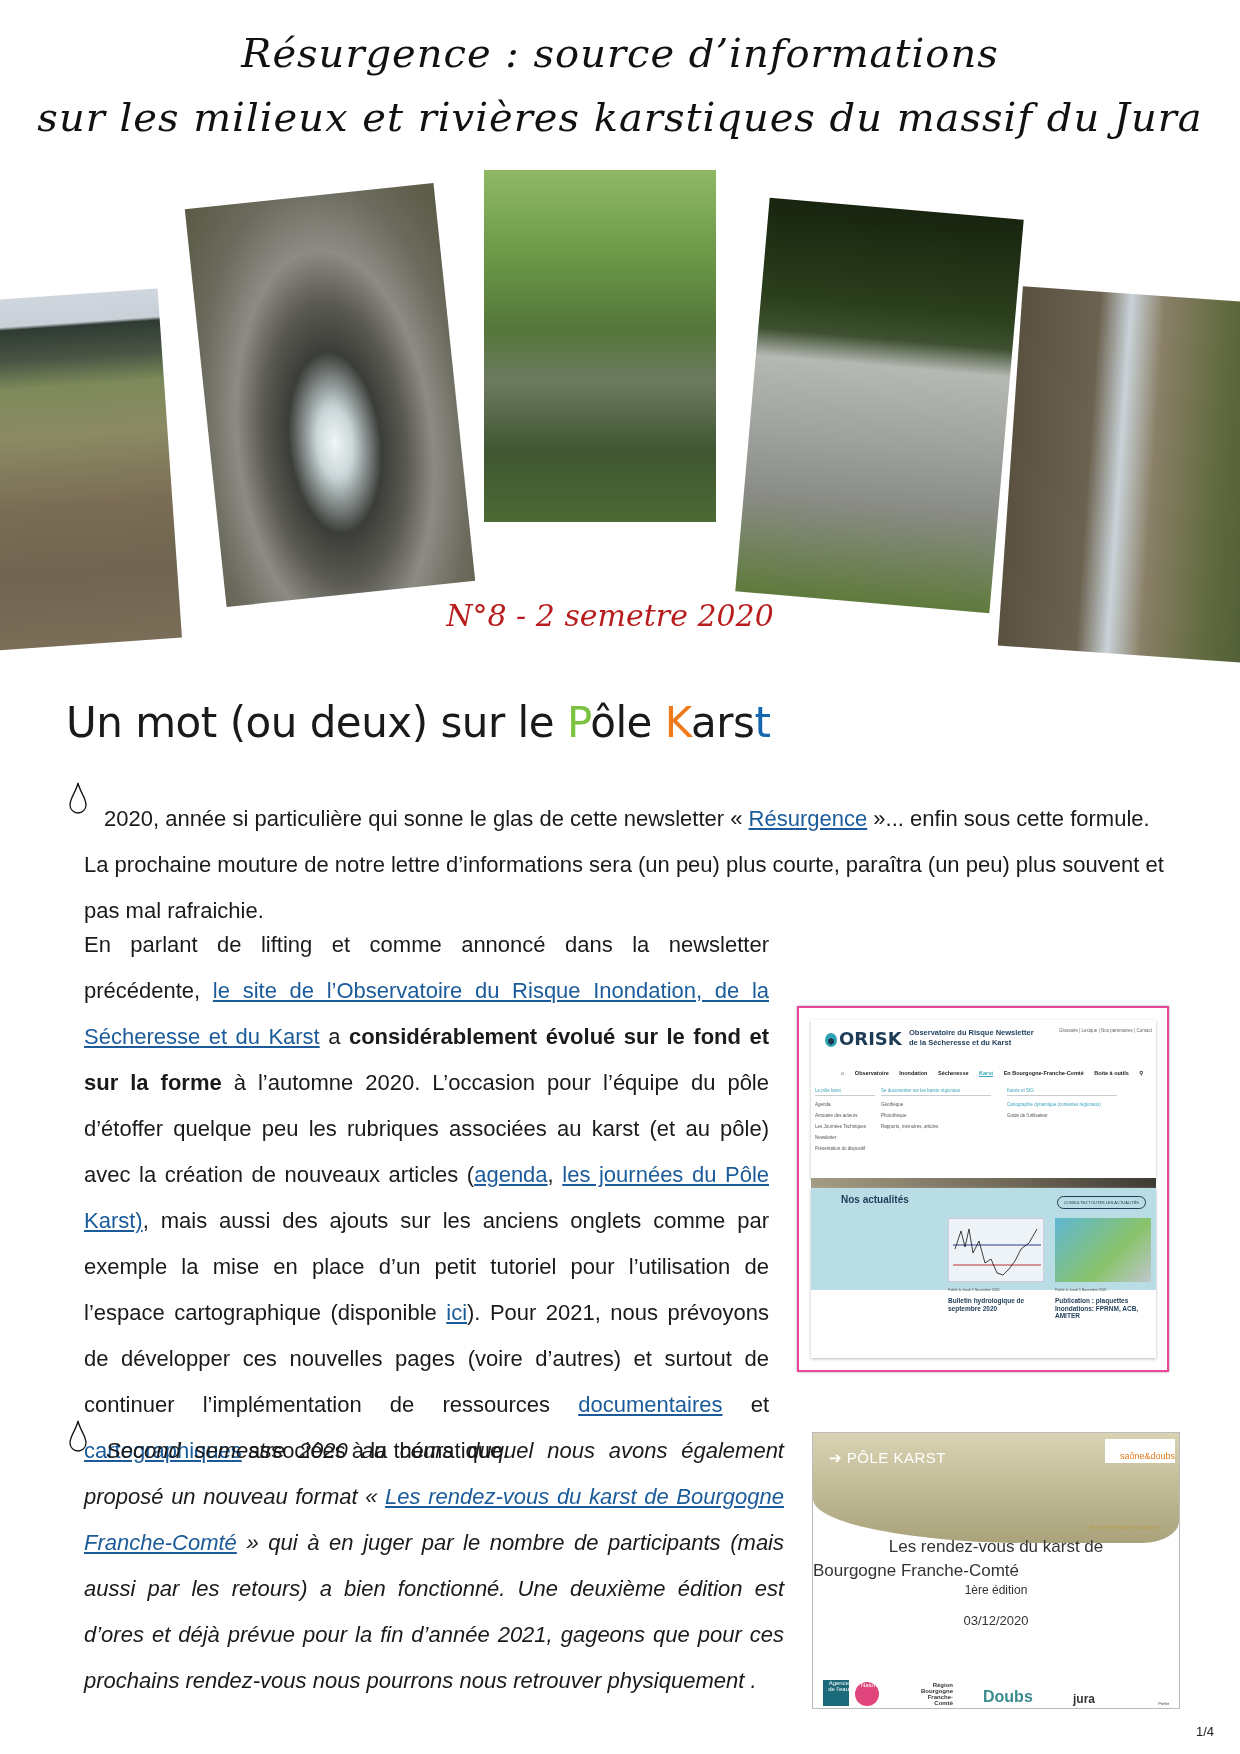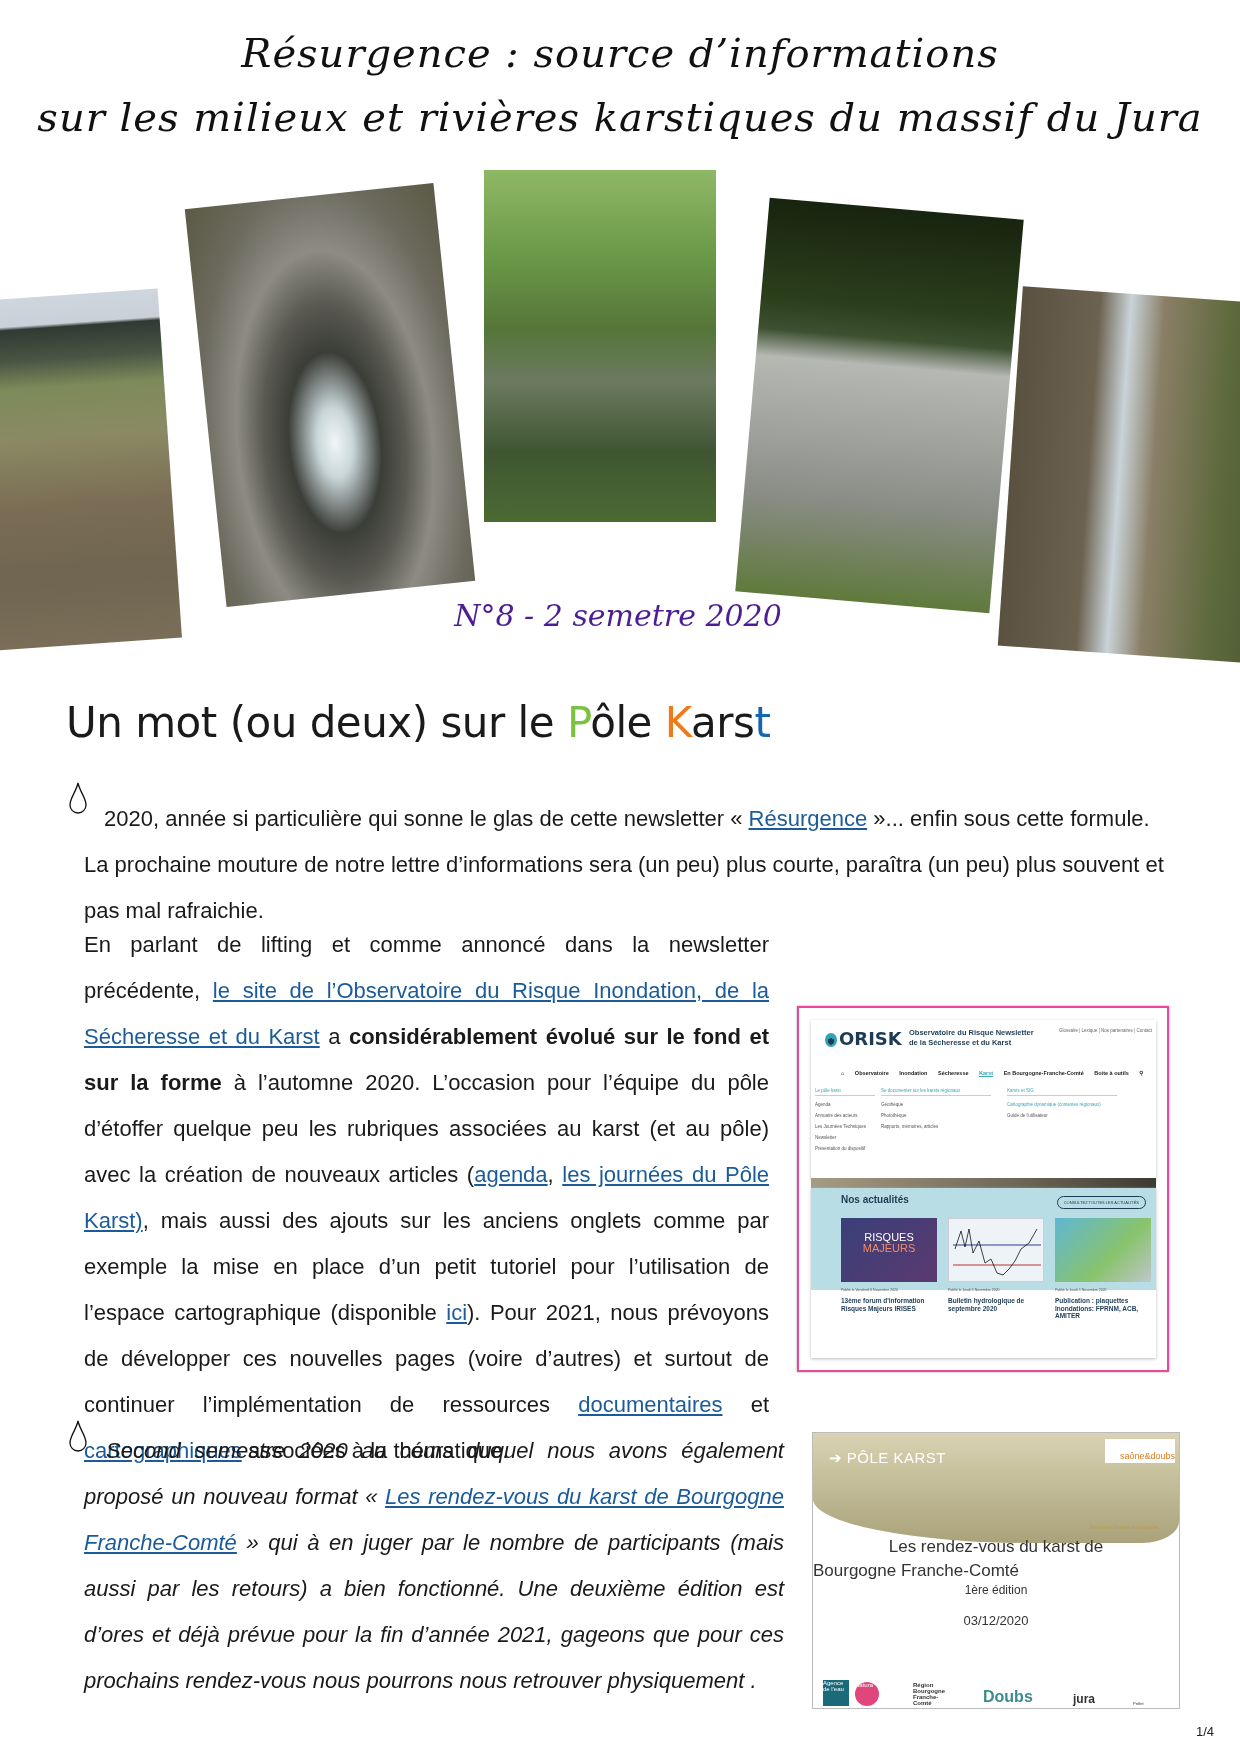--- a/index.html
+++ b/index.html
@@ -9,21 +9,21 @@
   .title-1 { top:22px; font-size:40px;margin-top:8px; }
   .title-2 { top:94px; font-size:40px; }
 
   .photo { position:absolute; overflow:hidden; }
   .photo-1 { left:-30px; top:295px; width:200px; height:350px; transform:rotate(-4deg); background:linear-gradient(180deg,#cfd6dd 0%,#c9d1d8 8%,#2f3a33 9%,#4a5644 18%,#7d8a5a 26%,#8b8a63 40%,#7b6d55 60%,#6f6550 80%,#7a6e58 100%); }
   .photo-2 { left:205px; top:195px; width:250px; height:400px; transform:rotate(-6deg); background:radial-gradient(ellipse at 50% 62%, #f2f6f7 0%, #c9d6d8 10%, #3b3d38 26%, #5a5a52 40%, #8d8b84 55%, #6b6a5d 75%, #5b5a45 100%); }
   .photo-3 { left:484px; top:170px; width:232px; height:352px; background:linear-gradient(180deg,#8fb865 0%,#6a9847 25%,#55763a 45%,#6c7a60 60%,#3f5632 80%,#4c6a33 100%); }
   .photo-4 { left:752px; top:208px; width:255px; height:395px; transform:rotate(5deg); background:linear-gradient(180deg,#18240f 0%,#2b3f1c 25%,#3d5030 33%,#b6b8b4 40%,#9ea09c 60%,#8a8c86 75%,#5f7a3c 100%); }
   .photo-5 { left:1010px; top:295px; width:260px; height:360px; transform:rotate(4deg); background:linear-gradient(90deg,#5a5141 0%,#6c6250 30%,#c9d3d8 42%,#8a7f67 55%,#5f6a3d 80%,#4d5a33 100%); }
 
-  .issue { position:absolute; left:388px; top:598px; width:460px; text-align:center; font-family:"DejaVu Serif", serif; font-style:italic; font-size:30px; color:#4c1d95; }
+  .issue { position:absolute; left:380px; top:598px; width:460px; text-align:center; font-family:"DejaVu Serif", serif; font-style:italic; font-size:30px; color:#b91c1c; }
 
   .heading { position:absolute; left:66px; top:698px; font-family:"DejaVu Sans", sans-serif; font-size:42px; color:#1a1a1a; letter-spacing:-0.5px; }
   .heading .p { color:#7cc242; }
   .heading .k { color:#f07a1a; }
   .heading .t { color:#1565b0; }
 
   .para { position:absolute; font-family:"Liberation Sans", sans-serif; font-size:22px; line-height:46px; color:#1a1a1a; }
   .para a, .link { color:#1b5b9a; text-decoration:underline; }
   .para b { font-weight:bold; }
   .justify { text-align:justify; }
@@ -68,21 +68,21 @@
   .slide { position:absolute; left:812px; top:1432px; width:366px; height:275px; border:1px solid #bbb; background:#fff; overflow:hidden; }
   .slide-band { position:absolute; left:0; top:0; width:366px; height:110px; background:linear-gradient(180deg,#d9d3b3,#a9a27a); border-bottom-left-radius:60% 40%; border-bottom-right-radius:10% 20%; }
   .slide-brand { position:absolute; left:16px; top:16px; font-size:15px; color:#ffffff; letter-spacing:0.5px; }
   .slide-logo-top { position:absolute; right:4px; top:6px; width:70px; height:24px; background:#fff; font-size:9px; color:#e07a1e; text-align:right; padding-top:12px; box-sizing:border-box; }
   .slide-tag { position:absolute; right:20px; top:92px; font-size:4.5px; color:#b99a4a; }
   .slide-t1 { position:absolute; left:0; width:366px; top:104px; text-align:center; font-size:17px; color:#333; }
   .slide-t2 { position:absolute; left:0; width:366px; top:128px; text-align:left; font-size:17px; color:#333; }
   .slide-ed { position:absolute; left:0; width:366px; top:150px; text-align:center; font-size:12px; color:#333; }
   .slide-date { position:absolute; left:0; width:366px; top:180px; text-align:center; font-size:13px; color:#333; }
   .slide-logos { position:absolute; left:10px; bottom:2px; width:346px; height:30px; }
-  .sl { position:absolute; bottom:0; font-size:6px; color:#333; }
+  .sl { position:absolute; bottom:0; font-size:6px; color:#333;text-align:right; }
 
   .page-no { position:absolute; left:1196px; top:1724px; font-size:13px; color:#222; }
 </style>
 </head>
 <body>
 
 <div class="title-line title-1">Résurgence : source d’informations</div>
 <div class="title-line title-2">sur les milieux et rivières karstiques du massif du Jura</div>
 
 <div class="photo photo-1"></div>
@@ -142,28 +142,20 @@
         <div class="hd">Karsts et SIG</div>
         <div style="color:#3aa6b9">Cartographie dynamique (contextes régionaux)</div>
         <div>Guide de l'utilisateur</div>
       </div>
     </div>
   </div>
   <div class="orisk-rock"></div>
   <div class="orisk-news">
     <div class="news-title">Nos actualités</div>
     <div class="news-btn">CONSULTEZ TOUTES LES ACTUALITÉS</div>
-    <div class="news-card nc1">
-      <div class="news-img">
-          <div>RISQUES</div>
-          <div class="m">MAJEURS</div>
-        </div>
-      <div class="news-date">Publié le Vendredi 6 Novembre 2020</div>
-      <div class="news-cap">13ème forum d'information Risques Majeurs IRISES</div>
-    </div>
     <div class="news-card nc2">
       <div class="news-img">
         <svg viewBox="0 0 96 64" width="96" height="64">
             <line x1="4" y1="26" x2="92" y2="26" stroke="#2a3d8f" stroke-width="1"></line>
             <line x1="4" y1="46" x2="92" y2="46" stroke="#b33" stroke-width="1"></line>
             <polyline points="6,30 12,12 16,28 20,10 24,34 30,22 36,44 42,40 48,54 54,56 60,50 66,42 72,30 80,24 88,10" fill="none" stroke="#111" stroke-width="0.8"></polyline>
           </svg>
       </div>
       <div class="news-date">Publié le Jeudi 5 Novembre 2020</div>
       <div class="news-cap">Bulletin hydrologique de septembre 2020</div>

